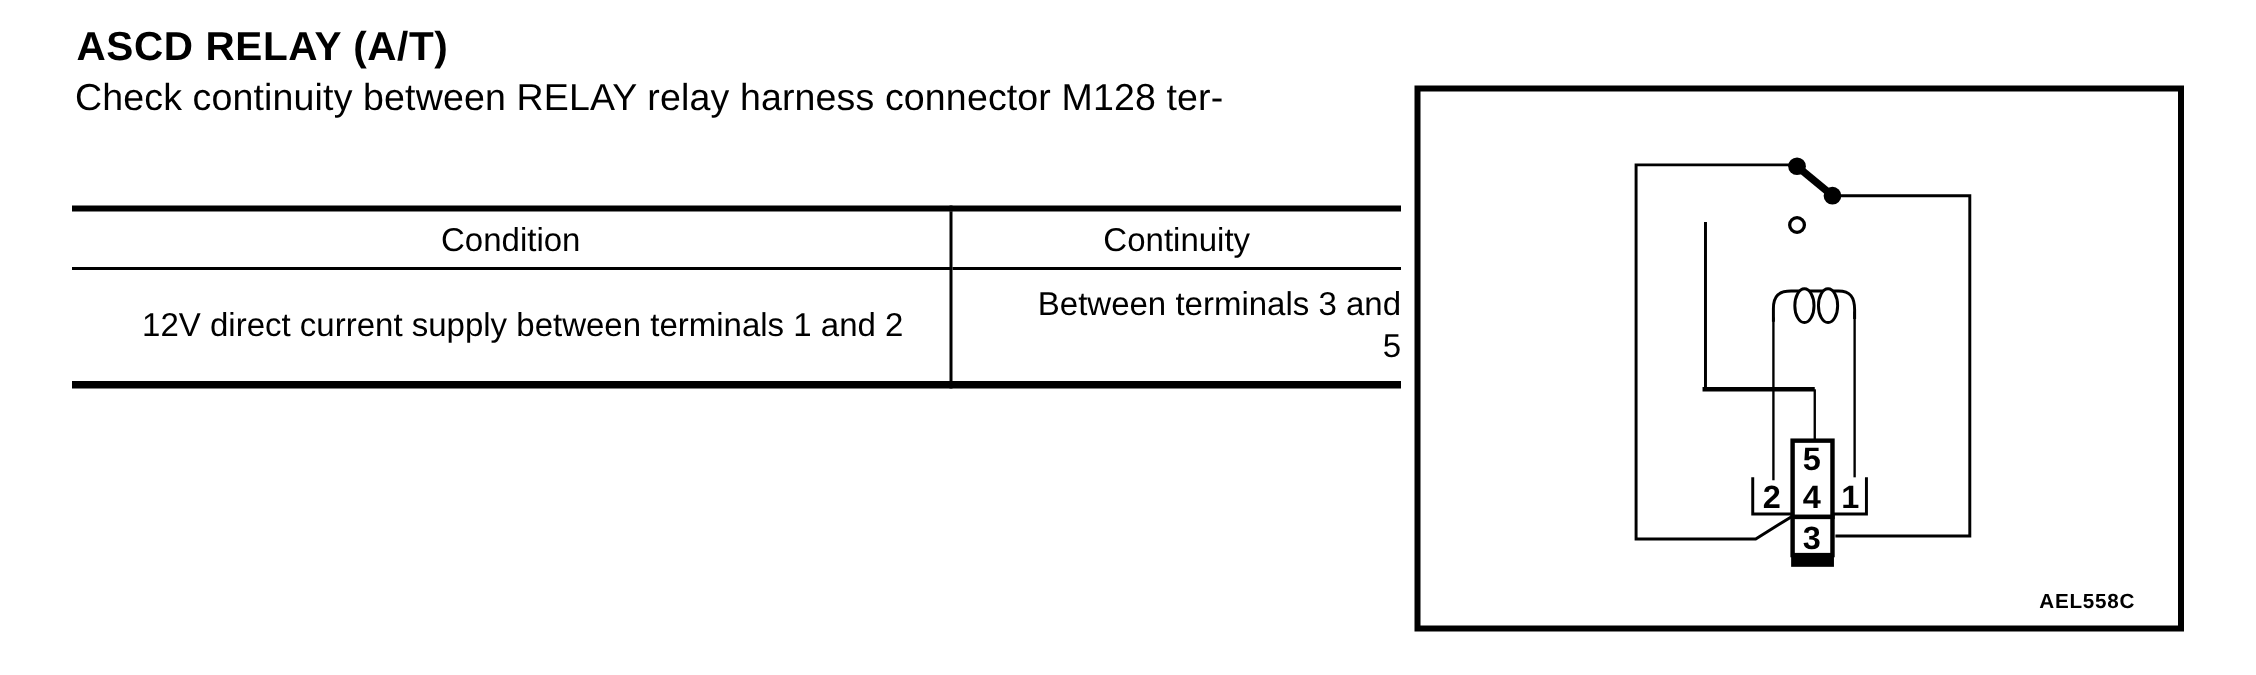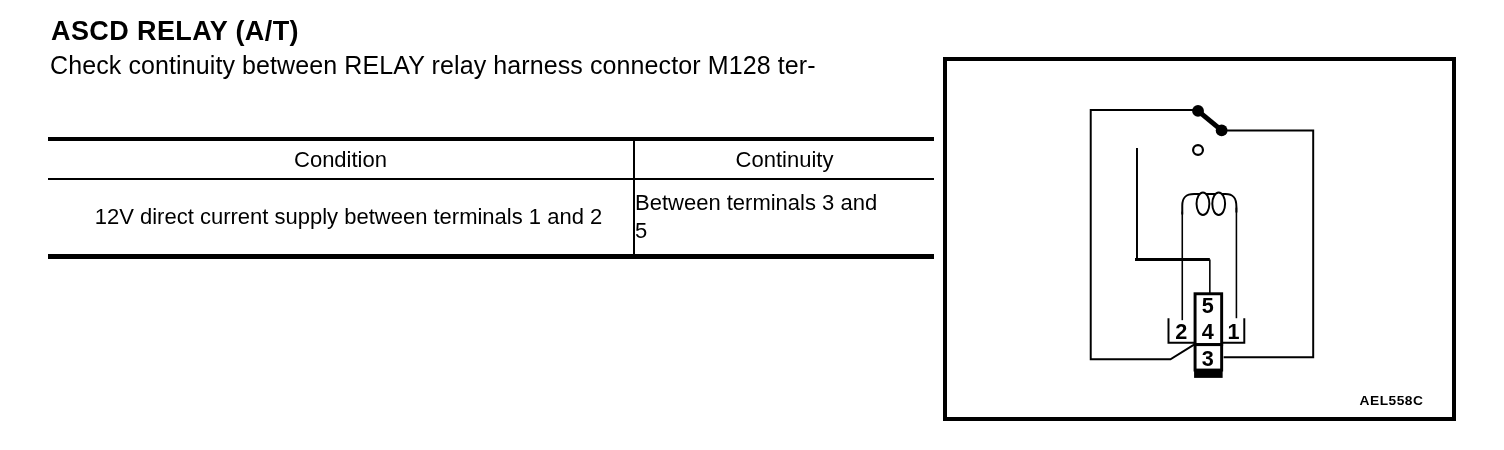--- a/index.html
+++ b/index.html
@@ -37,21 +37,21 @@
   .cond-table th {
     font-weight: normal; height: 37px;
     border-bottom: 2.5px solid #000;
     text-align: center; padding: 0;
   }
   .cond-table td { padding: 0; vertical-align: middle; }
   .cond-table tr.row-1 td { height: 74px; border-bottom: 2.5px solid #000; }
   .cond-table tr.row-2 td { height: 66px; }
   .cond-table .v-div { border-left: 2px solid #000; }
   .cond-table td.cell-cond { text-align: center; padding-left: 16px; }
-  .cond-table td.cell-cont { text-align: left; }
+  .cond-table td.cell-cont { text-align: right; }
   .cond-table td.cell-cont span {
     display: inline-block; max-width: 252px; line-height: 28px;
   }
   .figure-box {
     position: absolute; left: 943px; top: 57px;
     width: 513px; height: 364px;
     border: 4px solid #000; box-sizing: border-box;
     background: #fff;
   }
   .figure-box svg { position: absolute; left: 0; top: 0; width: 100%; height: 100%; display: block; }

